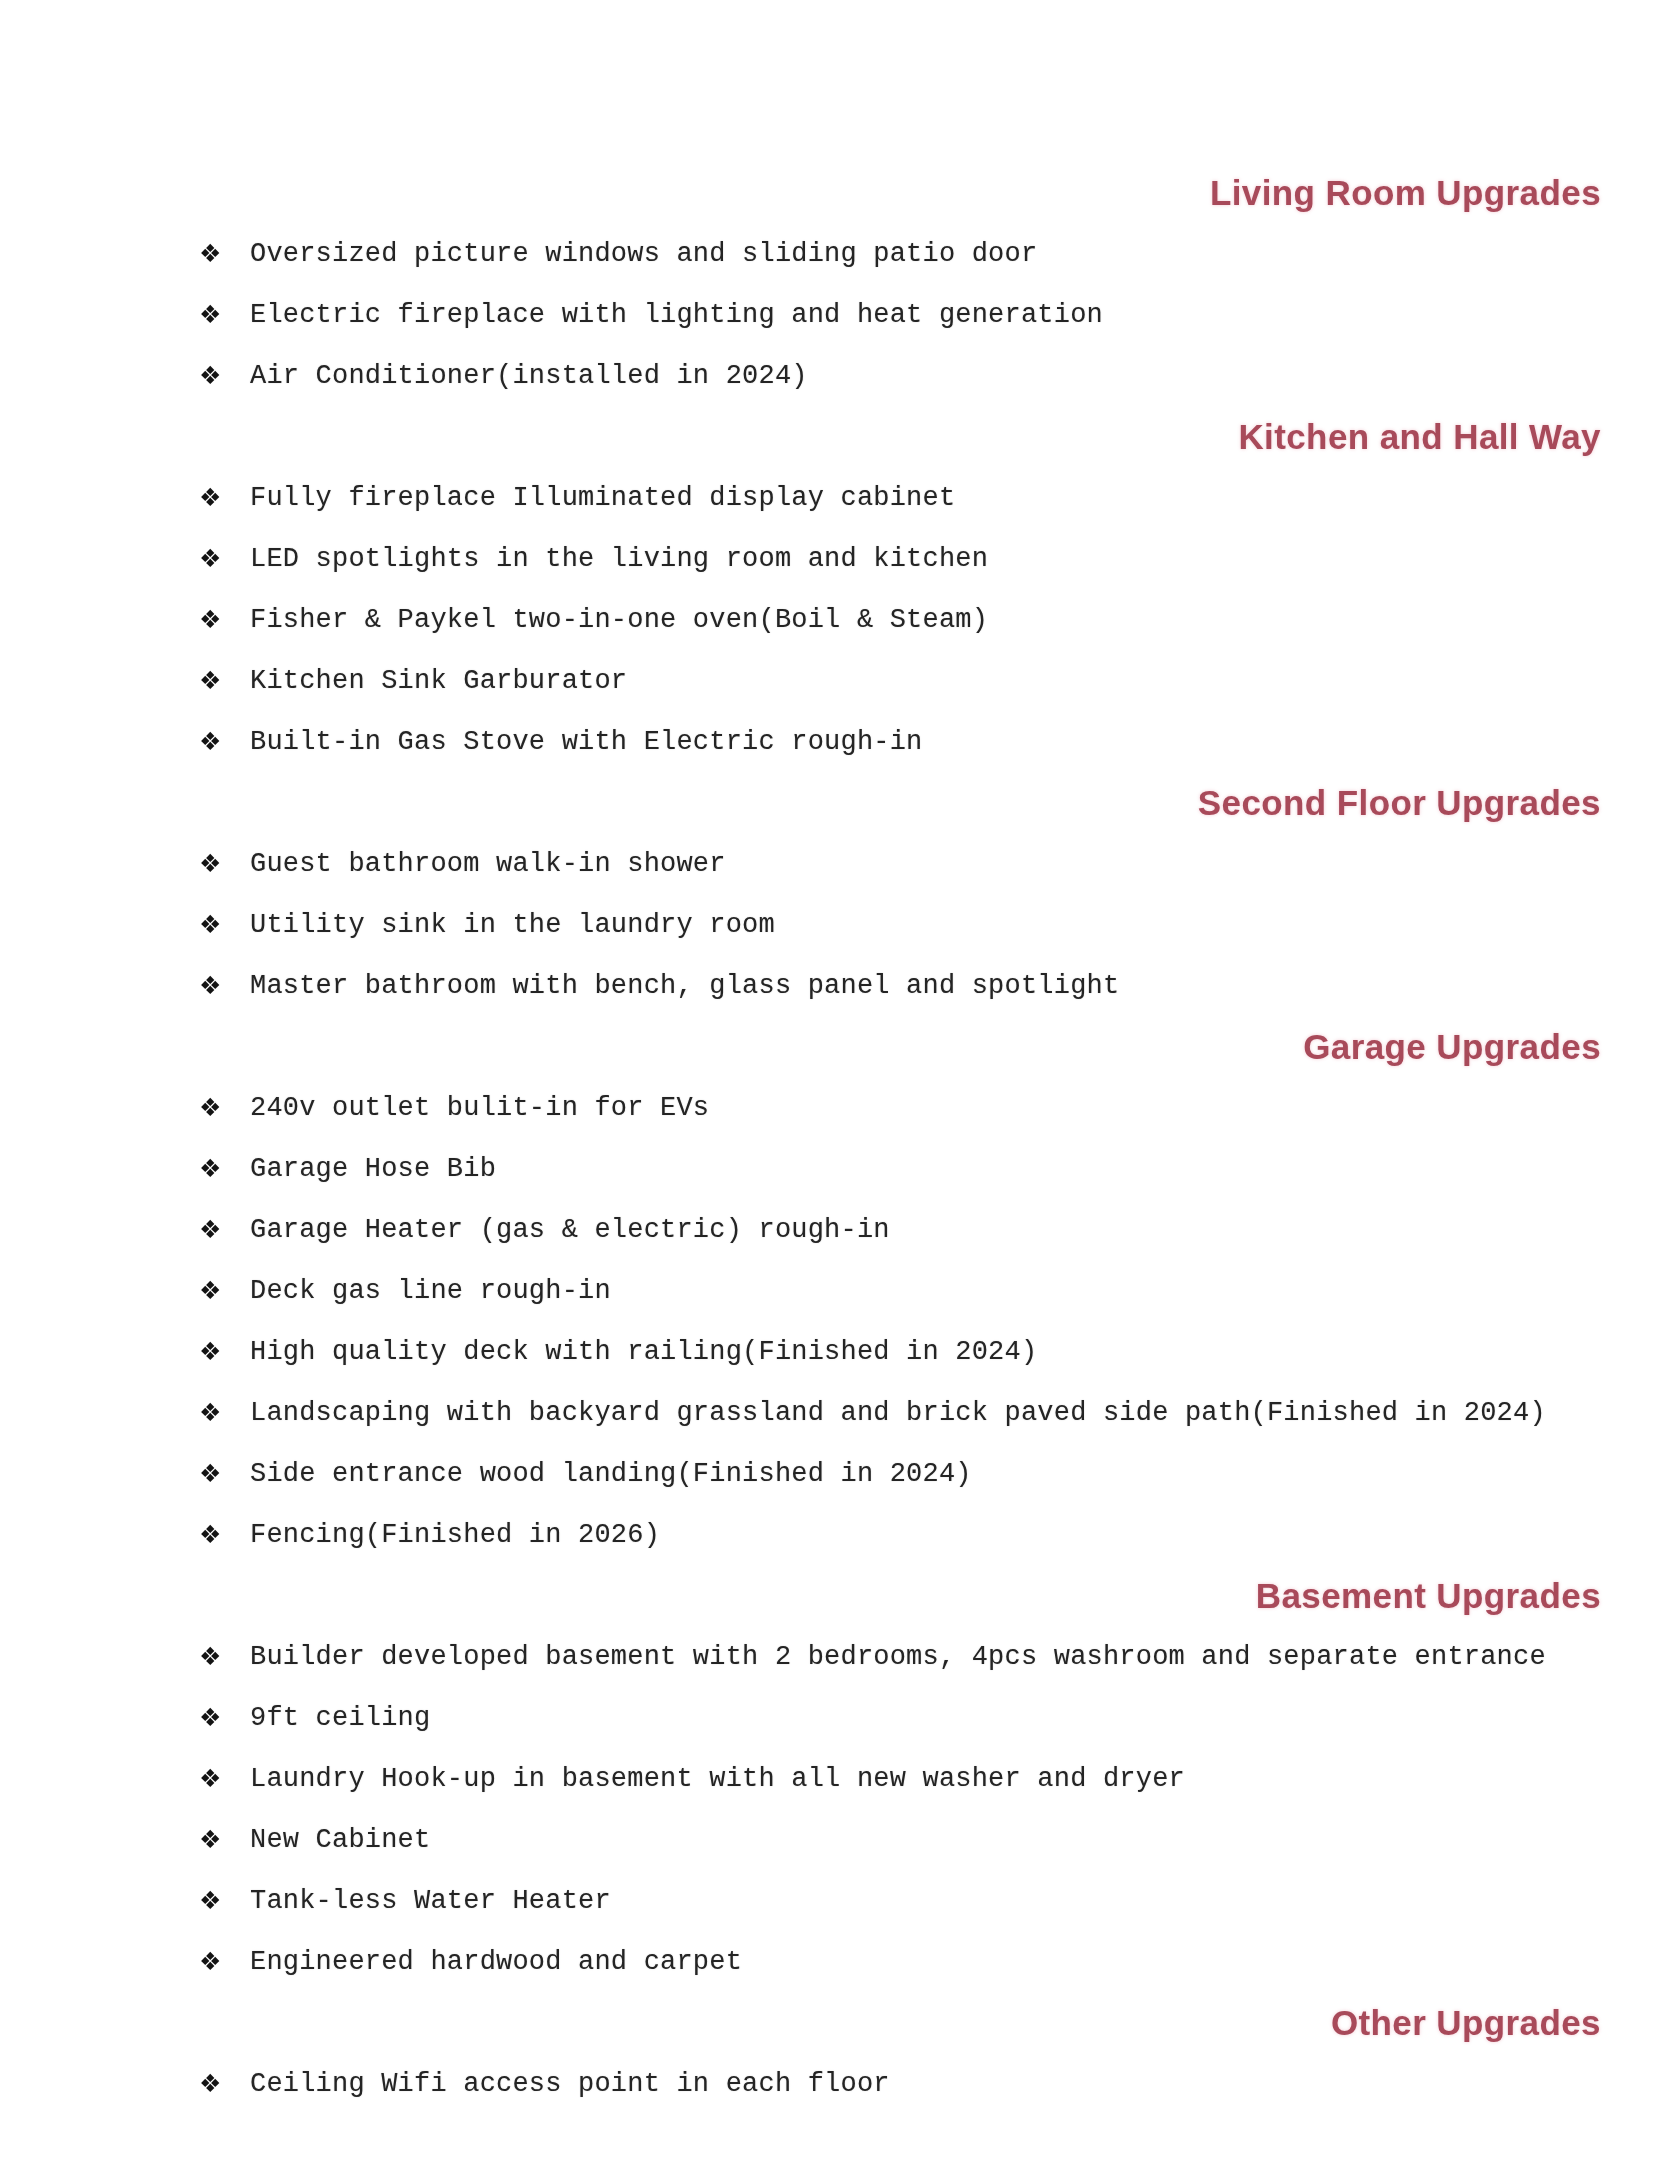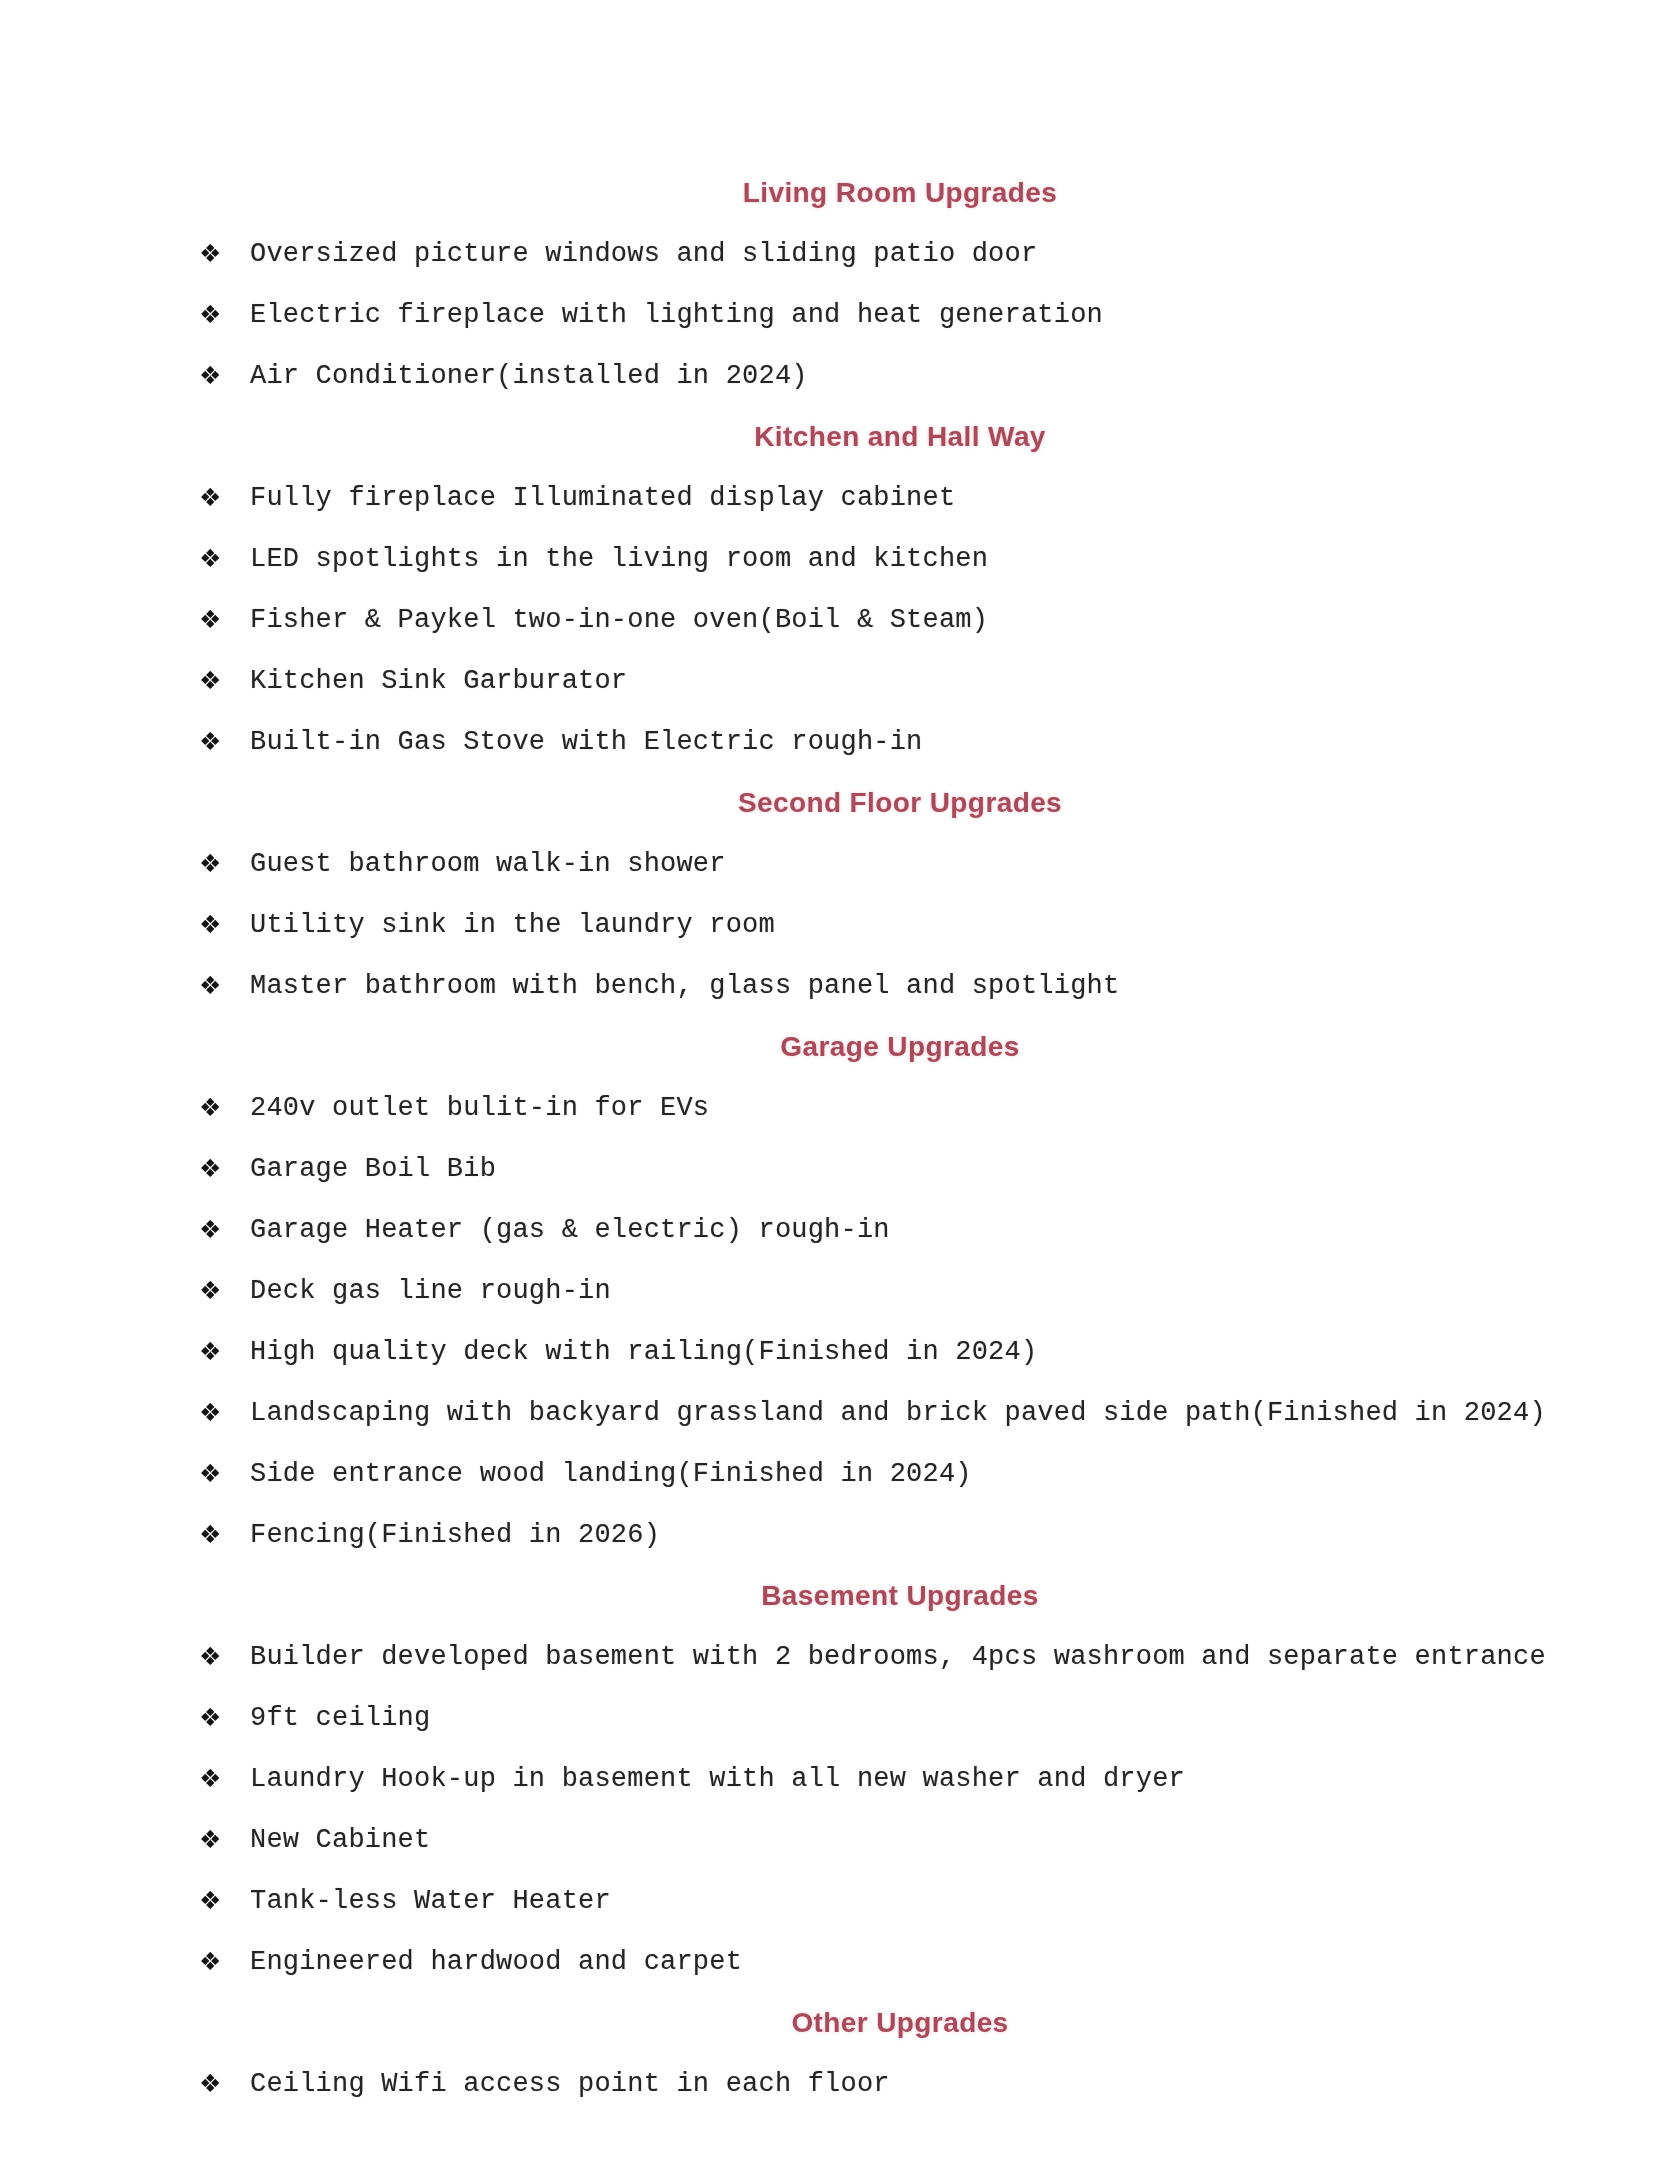--- a/index.html
+++ b/index.html
@@ -21,22 +21,22 @@
   }
   .content {
     margin: 162px 76px 0 199px; 
   }
   .row {
     height: 61px;
     display: flex;
     align-items: center;
   }
   .heading {
-    justify-content: center;
-    font-size: 28px;
+    justify-content: flex-end;
+    font-size: 35px;
     font-weight: bold;
     color: var(--heading-color, #a84a5a);
     text-shadow: 0 0 3.5px rgba(226, 130, 150, 0.45);
     letter-spacing: 0.4px;
   }
   .item {
     font-size: 27px;
     color: var(--text-color, #242424);
     text-shadow: 0 0 1.3px rgba(40, 40, 40, 0.25);
   }
@@ -114,21 +114,21 @@
       </div>
       <div class="row heading">
         <span>Garage Upgrades</span>
       </div>
       <div class="row item">
         <span class="bullet">❖</span>
         <span class="item-text">240v outlet bulit-in for EVs</span>
       </div>
       <div class="row item">
         <span class="bullet">❖</span>
-        <span class="item-text">Garage Boil Bib</span>
+        <span class="item-text">Garage Hose Bib</span>
       </div>
       <div class="row item">
         <span class="bullet">❖</span>
         <span class="item-text">Garage Heater (gas &amp; electric) rough-in</span>
       </div>
       <div class="row item">
         <span class="bullet">❖</span>
         <span class="item-text">Deck gas line rough-in</span>
       </div>
       <div class="row item">

